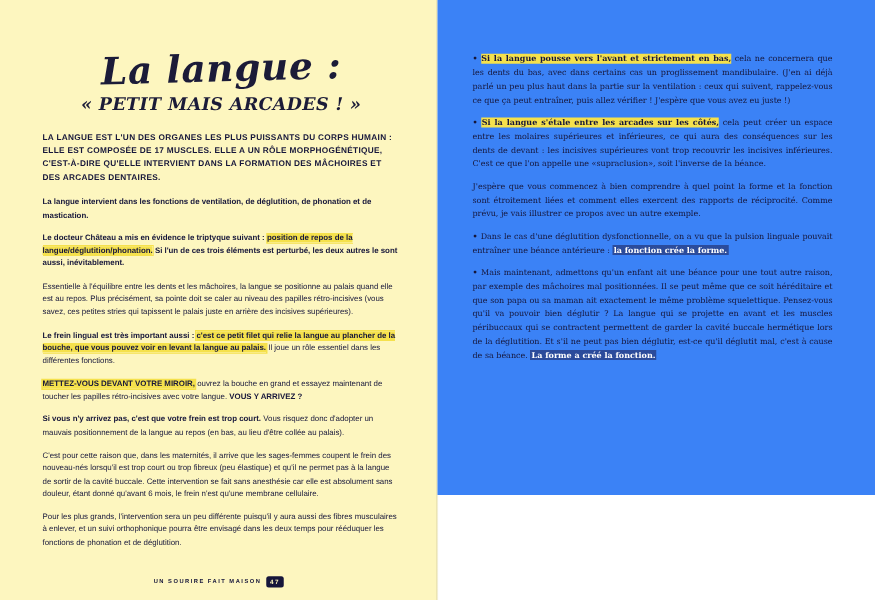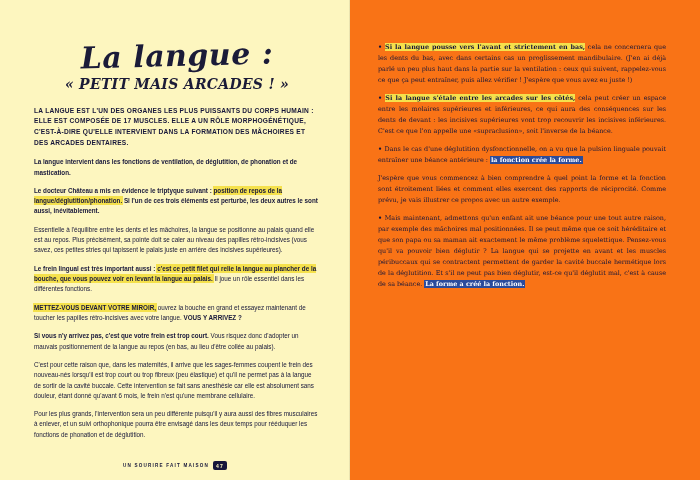--- a/index.html
+++ b/index.html
@@ -100,22 +100,22 @@
     font-weight: bold;
     padding: 1.5px 3px;
     border-radius: 2px;
     margin-left: 4px;
     vertical-align: middle;
   }
   
   .page-right {
     position: relative;
     width: 350px;
-    height: 480px;
-    background: #f97316;
+    height: 396px;
+    background: #3b82f6;
     box-sizing: border-box;
     padding: 42px 34px 26px 28px;
   }
   .rp {
     font-family: "DejaVu Serif", serif;
     font-size: 6.4px;
     line-height: 1.72;
     color: #16163a;
     margin: 0 0 7px 0;
     text-align: justify;
@@ -201,25 +201,25 @@
 
     <p class="rp">
       <span class="bullet">• </span><span class="rhl-y">Si la langue pousse vers l'avant et strictement en bas,</span><span> cela ne concernera que les dents du bas, avec dans certains cas un proglissement mandibulaire. (J'en ai déjà parlé un peu plus haut dans la partie sur la ventilation : ceux qui suivent, rappelez-vous ce que ça peut entraîner, puis allez vérifier ! J'espère que vous avez eu juste !)</span>
     </p>
 
     <p class="rp">
       <span class="bullet">• </span><span class="rhl-y">Si la langue s'étale entre les arcades sur les côtés,</span><span> cela peut créer un espace entre les molaires supérieures et inférieures, ce qui aura des conséquences sur les dents de devant : les incisives supérieures vont trop recouvrir les incisives inférieures. C'est ce que l'on appelle une «supraclusion», soit l'inverse de la béance.</span>
     </p>
 
     <p class="rp">
+      <span>J'espère que vous commencez à bien comprendre à quel point la forme et la fonction sont étroitement liées et comment elles exercent des rapports de réciprocité. Comme prévu, je vais illustrer ce propos avec un autre exemple.</span>
+    </p>
+
+    <p class="rp">
       <span class="bullet">• </span><span>Dans le cas d'une déglutition dysfonctionnelle, on a vu que la pulsion linguale pouvait entraîner une béance antérieure : </span><span class="rhl-blue">la fonction crée la forme.</span>
-    </p>
-
-    <p class="rp">
-      <span>J'espère que vous commencez à bien comprendre à quel point la forme et la fonction sont étroitement liées et comment elles exercent des rapports de réciprocité. Comme prévu, je vais illustrer ce propos avec un autre exemple.</span>
     </p>
 
     <p class="rp">
       <span class="bullet">• </span><span>Mais maintenant, admettons qu'un enfant ait une béance pour une tout autre raison, par exemple des mâchoires mal positionnées. Il se peut même que ce soit héréditaire et que son papa ou sa maman ait exactement le même problème squelettique. Pensez-vous qu'il va pouvoir bien déglutir ? La langue qui se projette en avant et les muscles péribuccaux qui se contractent permettent de garder la cavité buccale hermétique lors de la déglutition. Et s'il ne peut pas bien déglutir, est-ce qu'il déglutit mal, c'est à cause de sa béance. </span><span class="rhl-blue">La forme a créé la fonction.</span>
     </p>
 
   </div>
 </div>
 
 </body></html>

